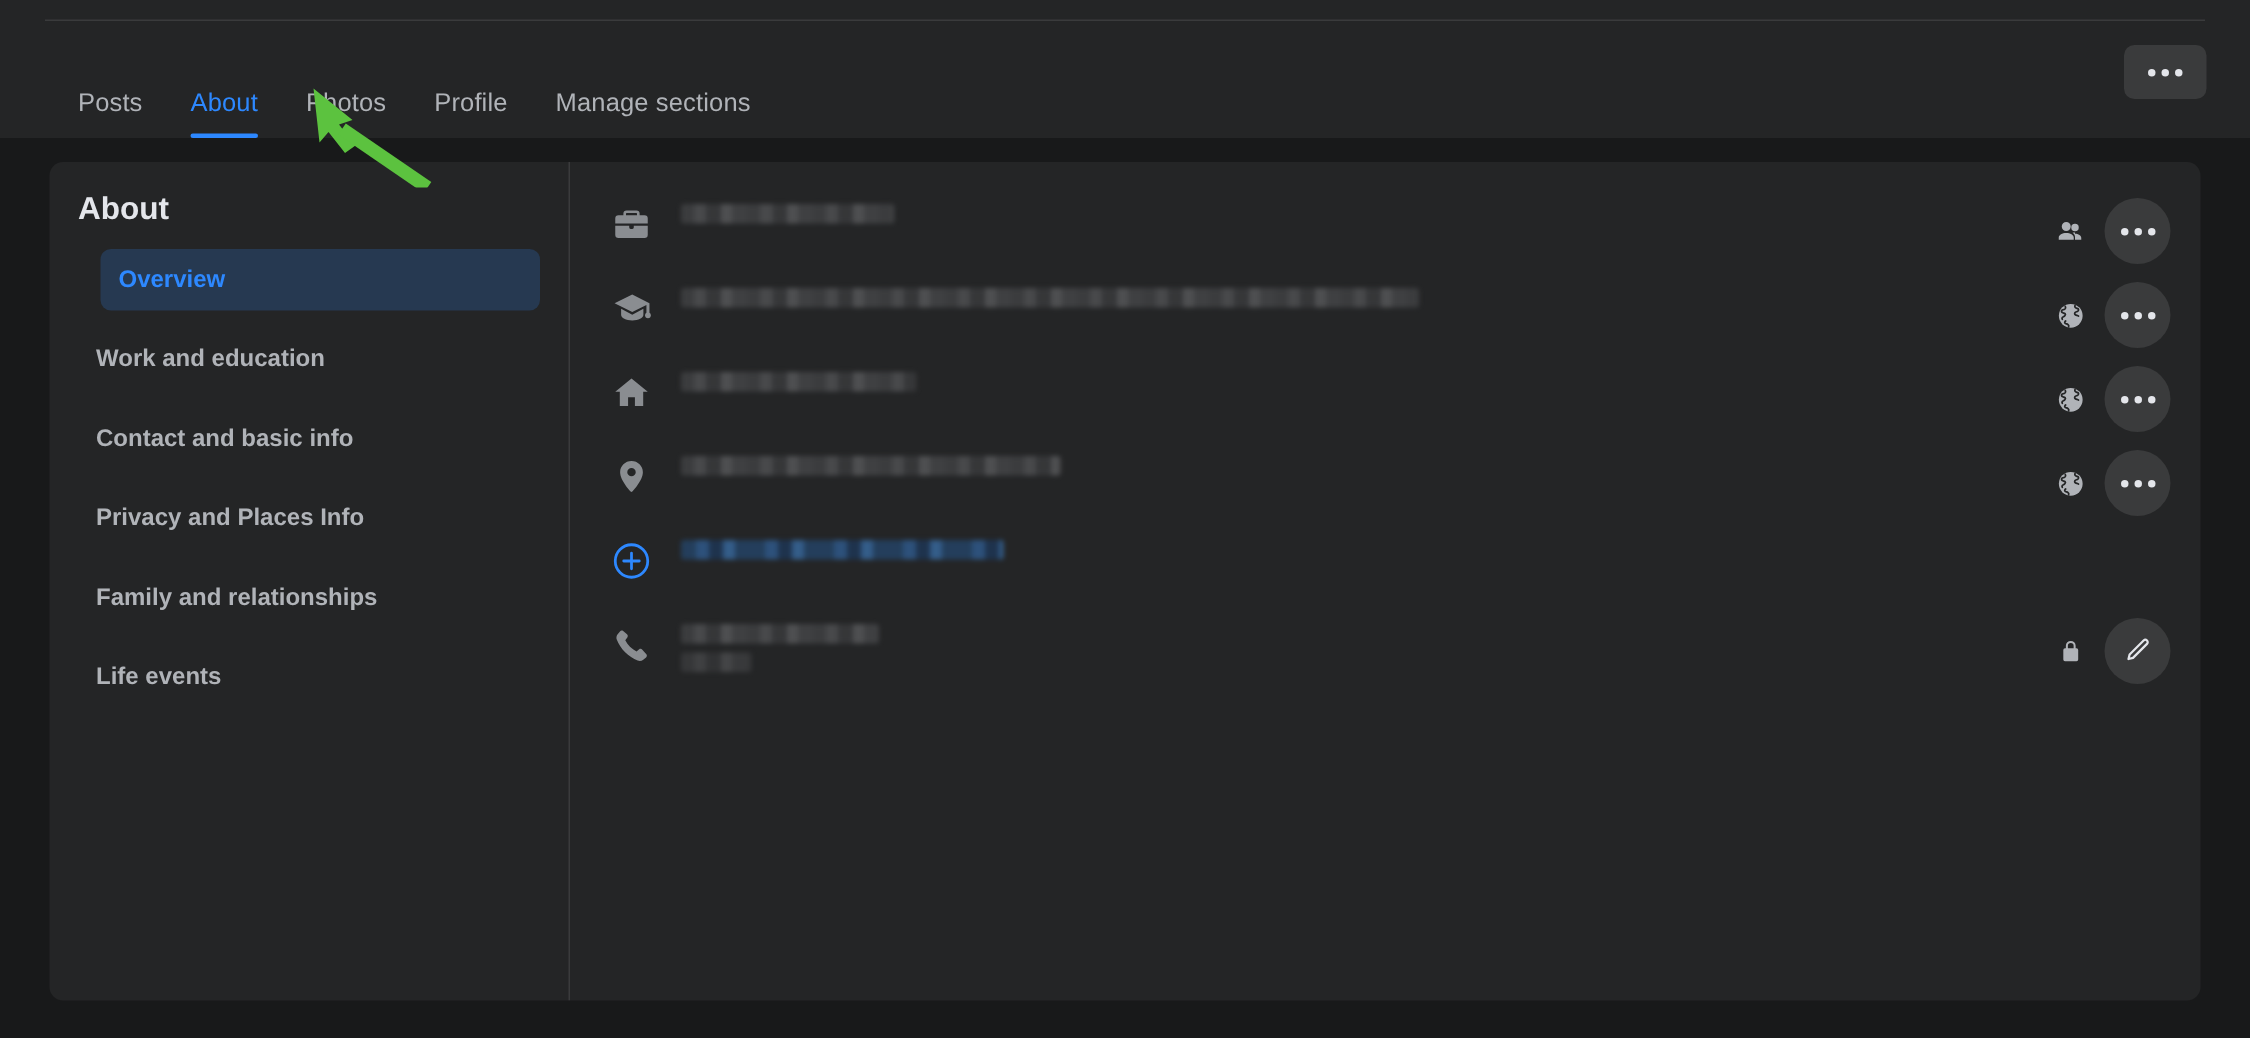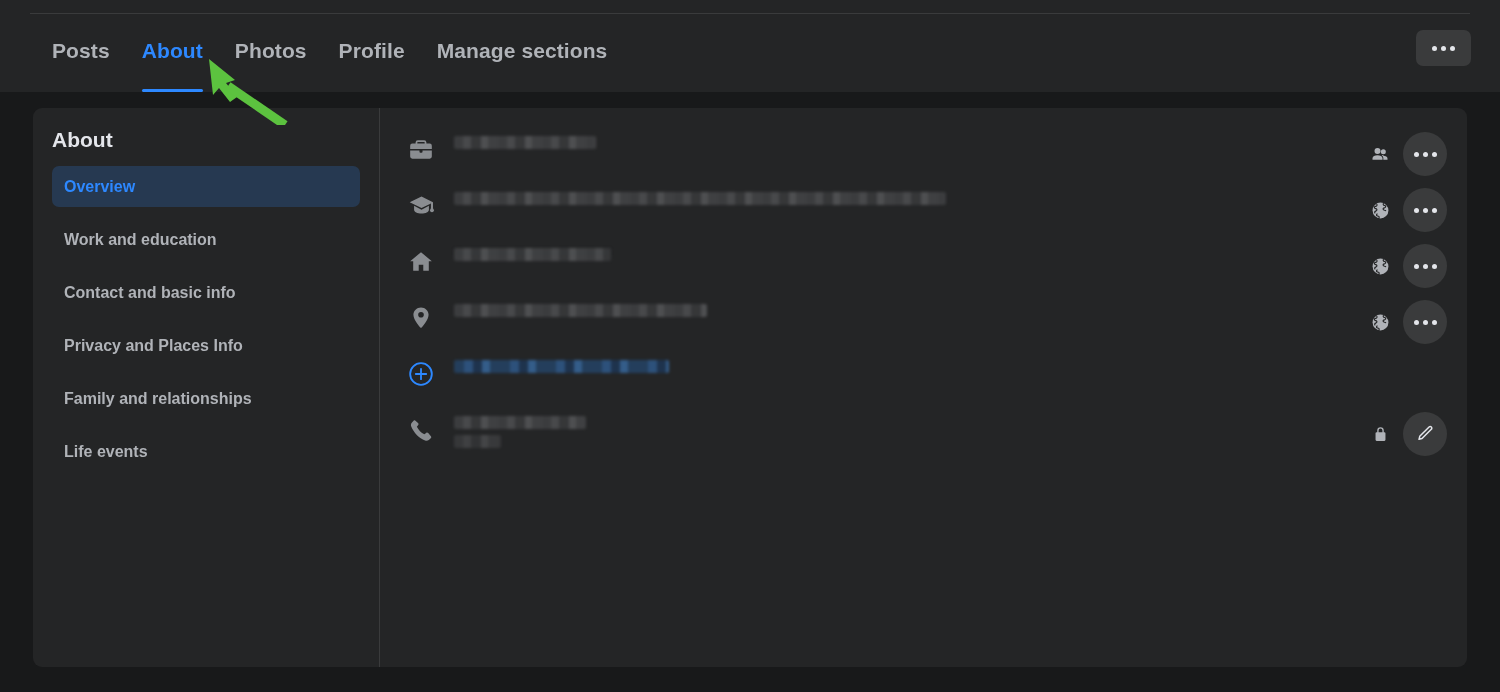--- a/index.html
+++ b/index.html
@@ -44,25 +44,26 @@
   .tab {
     position: relative;
     padding: 0 16px;
     height: 66px;
     display: flex;
     align-items: flex-start;
     padding-top: 13px;
     cursor: pointer;
   }
   .tab-label {
-    font-size: 21px;
-    font-weight: 700;
+    font-size: 17px;
+    font-weight: 400;
     color: #b0b3b8;
     white-space: nowrap;
     letter-spacing: .1px;
+    margin-top: 20px;
   }
   .tab.active .tab-label { color: #2d88ff; }
   .tab-underline {
     position: absolute;
     left: 16px; right: 16px;
     bottom: 0;
     height: 3px;
     border-radius: 2px;
     background: #2d88ff;
   }
@@ -115,21 +116,21 @@
     border-radius: 7px;
     margin-bottom: 12px;
     cursor: pointer;
   }
   .side-item-label {
     font-size: 16px;
     font-weight: 600;
     color: #b0b3b8;
     white-space: nowrap;
   }
-  .side-item.active { background: #263951; }
+  .side-item.active { background: #263951; margin-left: 15px; }
   .side-item.active .side-item-label { color: #2d88ff; }
 
   
   .content {
     flex: 1 1 auto;
     position: relative;
     padding: 18px 20px 0 28px;
   }
   .row {
     display: flex;

